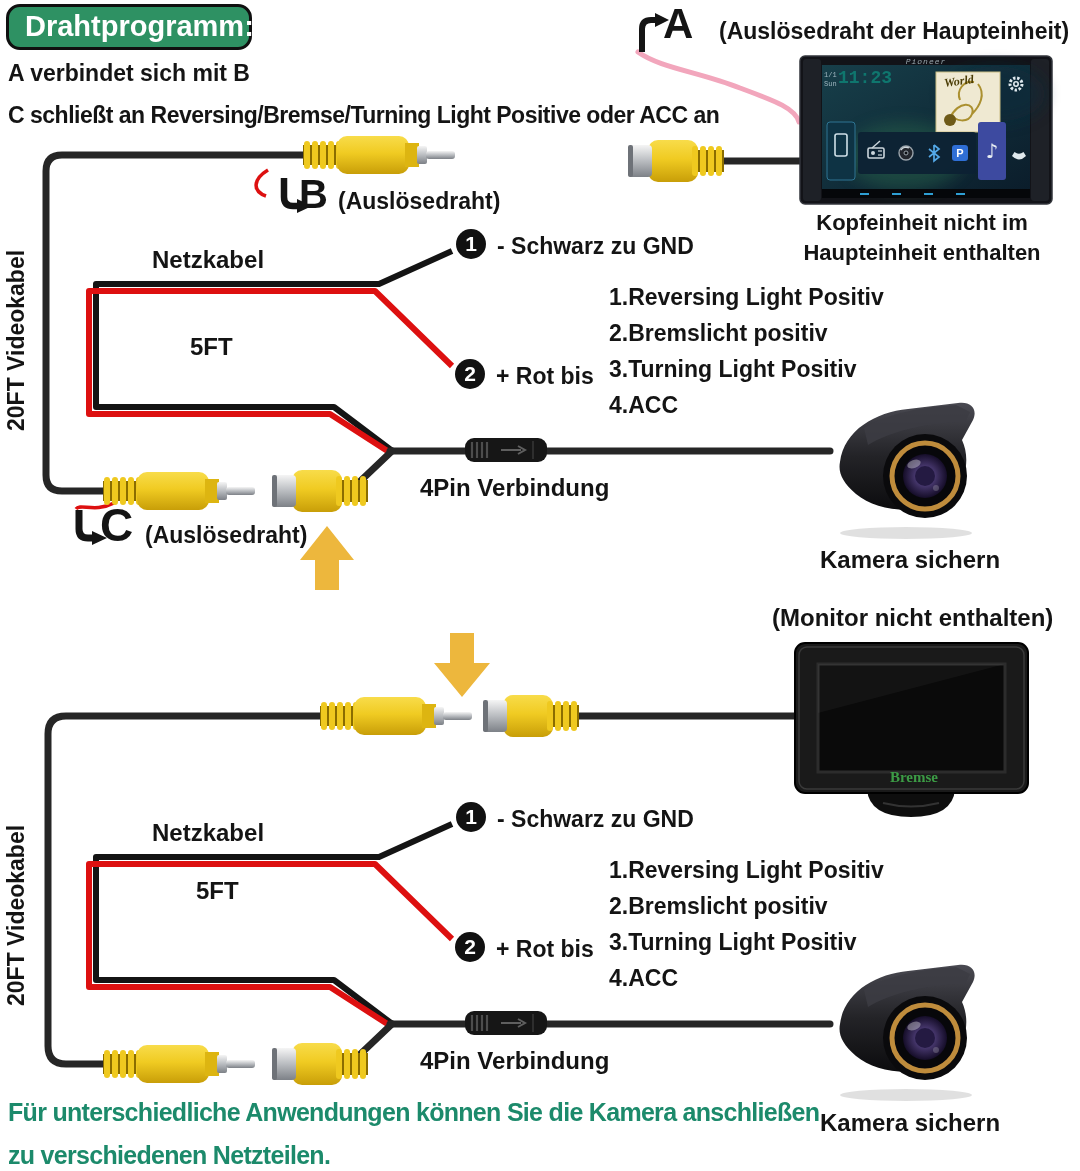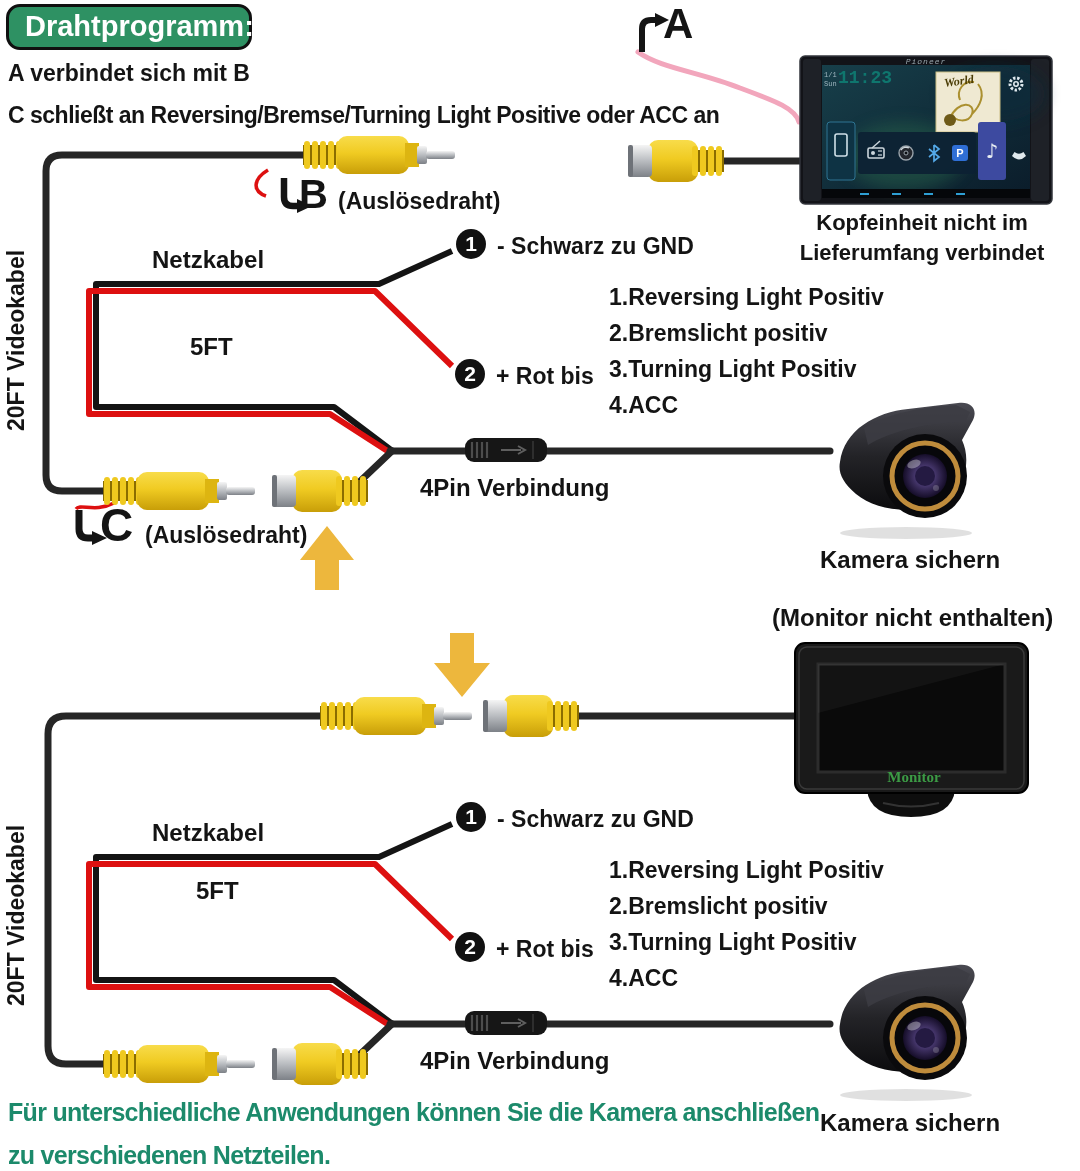--- a/index.html
+++ b/index.html
@@ -244,23 +244,24 @@
 </svg>
 
 <div class="banner banner1">
   <span>Drahtprogramm:</span>
 </div>
 
 <div class="t sz23" style="left:8px;top:102px;letter-spacing:-0.5px;">C schließt an Reversing/Bremse/Turning Light Positive oder ACC an</div>
 <div class="t sz23" style="left:8px;top:60px;">A verbindet sich mit B</div>
 
 <div class="t biglet" style="left:663px;top:0px;">A</div>
+<div class="t sz23" style="left:719px;top:18px;">(Auslösedraht der Haupteinheit)</div>
 
 <div class="t" style="left:782px;top:210px;width:280px;text-align:center;font-size:22px;">Kopfeinheit nicht im</div>
-<div class="t" style="left:782px;top:240px;width:280px;text-align:center;font-size:22px;">Lieferumfang verbindet</div>
+<div class="t" style="left:782px;top:240px;width:280px;text-align:center;font-size:22px;">Haupteinheit enthalten</div>
 
 <div class="vert" style="left:3px;top:238px;height:205px;width:30px;">20FT Videokabel</div>
 
 <div class="t" style="left:299px;top:172px;font-size:40px;">B</div>
 <div class="t sz23" style="left:338px;top:188px;">(Auslösedraht)</div>
 
 <div class="t sz24" style="left:152px;top:246px;">Netzkabel</div>
 <div class="t sz24" style="left:190px;top:333px;">5FT</div>
 
 <div class="pin-circle" style="left:456px;top:229px;">1</div>
@@ -276,21 +277,21 @@
 </div>
 
 <div class="t sz24" style="left:420px;top:474px;">4Pin Verbindung</div>
 <div class="t sz24" style="left:820px;top:546px;">Kamera sichern</div>
 
 <div class="t" style="left:100px;top:498px;font-size:46px;">C</div>
 <div class="t sz23" style="left:145px;top:522px;">(Auslösedraht)</div>
 
 
 <div class="t sz24" style="left:772px;top:604px;">(Monitor nicht enthalten)</div>
-<div class="greenyi" style="left:849px;top:769px;">Monitor</div>
+<div class="greenyi" style="left:849px;top:769px;">Bremse</div>
 
 <div class="vert" style="left:3px;top:795px;height:240px;width:30px;">20FT Videokabel</div>
 <div class="t sz24" style="left:152px;top:819px;">Netzkabel</div>
 <div class="t sz24" style="left:196px;top:877px;">5FT</div>
 
 <div class="pin-circle" style="left:456px;top:802px;">1</div>
 <div class="t sz23" style="left:497px;top:806px;">- Schwarz zu GND</div>
 <div class="pin-circle" style="left:455px;top:932px;">2</div>
 <div class="t sz23" style="left:496px;top:936px;">+ Rot bis</div>
 

